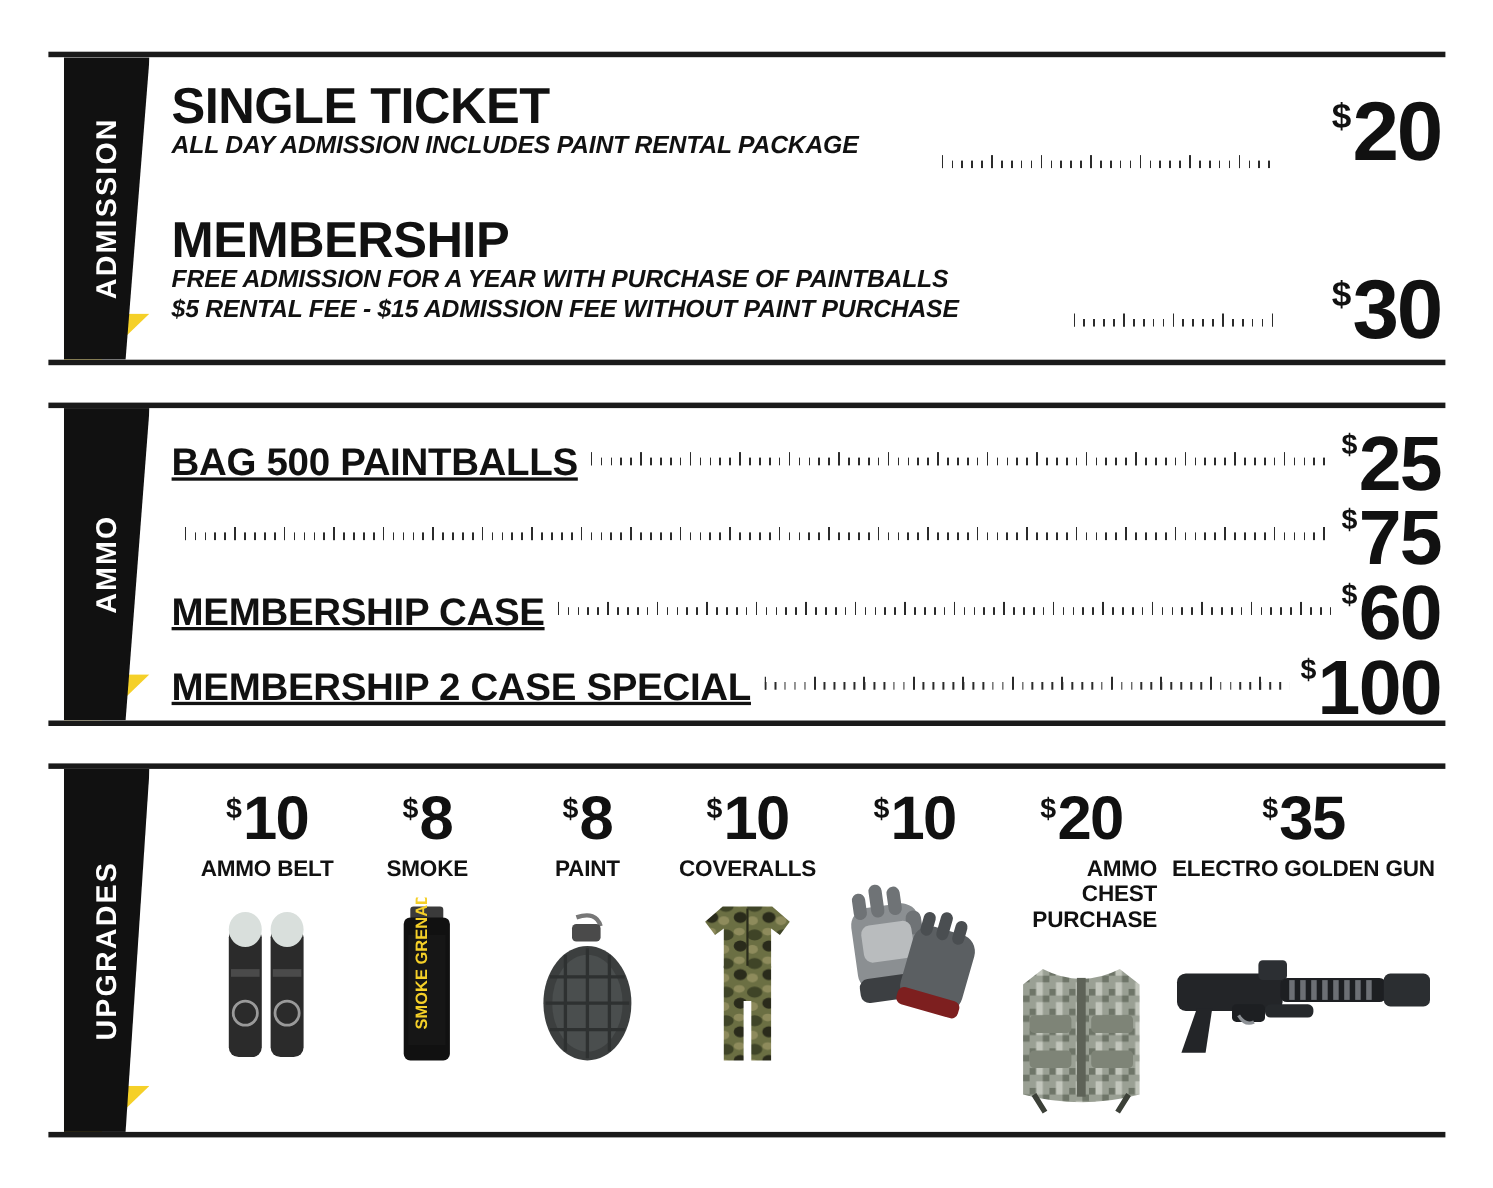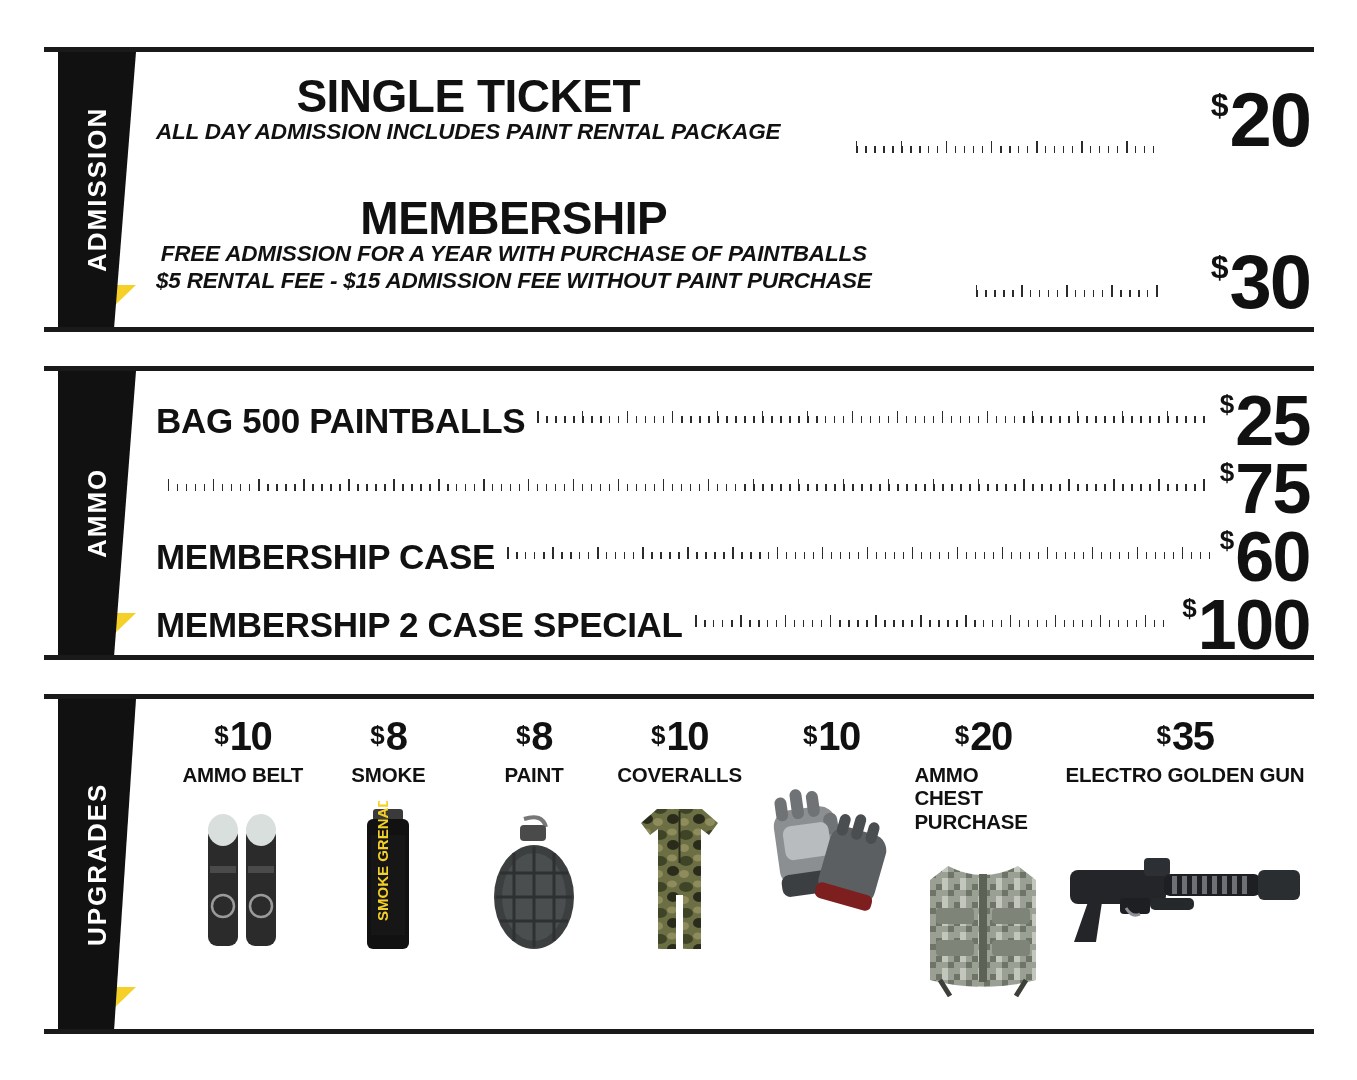--- a/index.html
+++ b/index.html
@@ -84,21 +84,20 @@
   
   .row {
     position: absolute;
     left: 0;
     right: 0;
     display: flex;
     align-items: flex-end;
   }
   .row-text {
     flex: 0 0 auto;
-    text-align: center;
   }
   .title {
     font-size: 46px;
     font-weight: bold;
     color: #111111;
     letter-spacing: -0.5px;
     line-height: 1;
     white-space: nowrap;
   }
   .subtitle {
@@ -192,20 +191,21 @@
     height: 62px;
     display: flex;
     align-items: center;
   }
   .ammo-row .label {
     font-size: 35px;
     font-weight: bold;
     color: #111111;
     white-space: nowrap;
     letter-spacing: -0.3px;
+    text-decoration: underline;
   }
   .ammo-row .dots { margin-bottom: 6px; }
   .ammo-row .price .cur { font-size: 26px; margin-top: 4px; }
   .ammo-row .price .amt { font-size: 70px; letter-spacing: -1.5px; }
 
   
   #upgrades { top: 694px; height: 340px; }
   .upg-grid {
     position: absolute;
     left: 14px;
@@ -218,27 +218,27 @@
   }
   .upg {
     flex: 1 1 0;
     display: flex;
     flex-direction: column;
     align-items: center;
     padding: 0 4px;
   }
   .upg .price { justify-content: center; }
   .upg .price .cur { font-size: 26px; margin-top: 6px; }
-  .upg .price .amt { font-size: 40px; letter-spacing: -1.5px; }
+  .upg .price .amt { font-size: 56px; letter-spacing: -1.5px; }
   .upg .name {
     margin-top: 8px;
     font-size: 20.5px;
     font-weight: bold;
     color: #111111;
-    text-align: left;
+    text-align: right;
     line-height: 1.15;
     letter-spacing: -0.2px;
     white-space: pre-line;
   }
   .upg .art {
     margin-top: 10px;
     height: 160px;
     display: flex;
     align-items: flex-end;
     justify-content: center;

